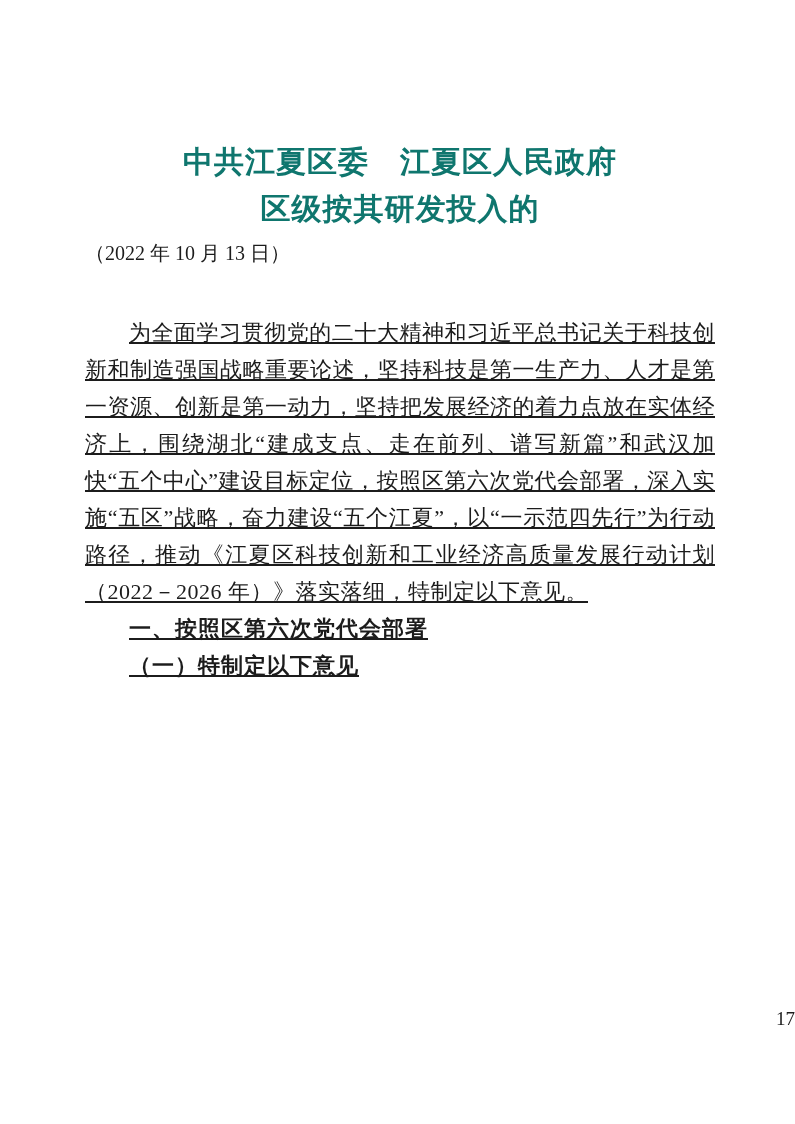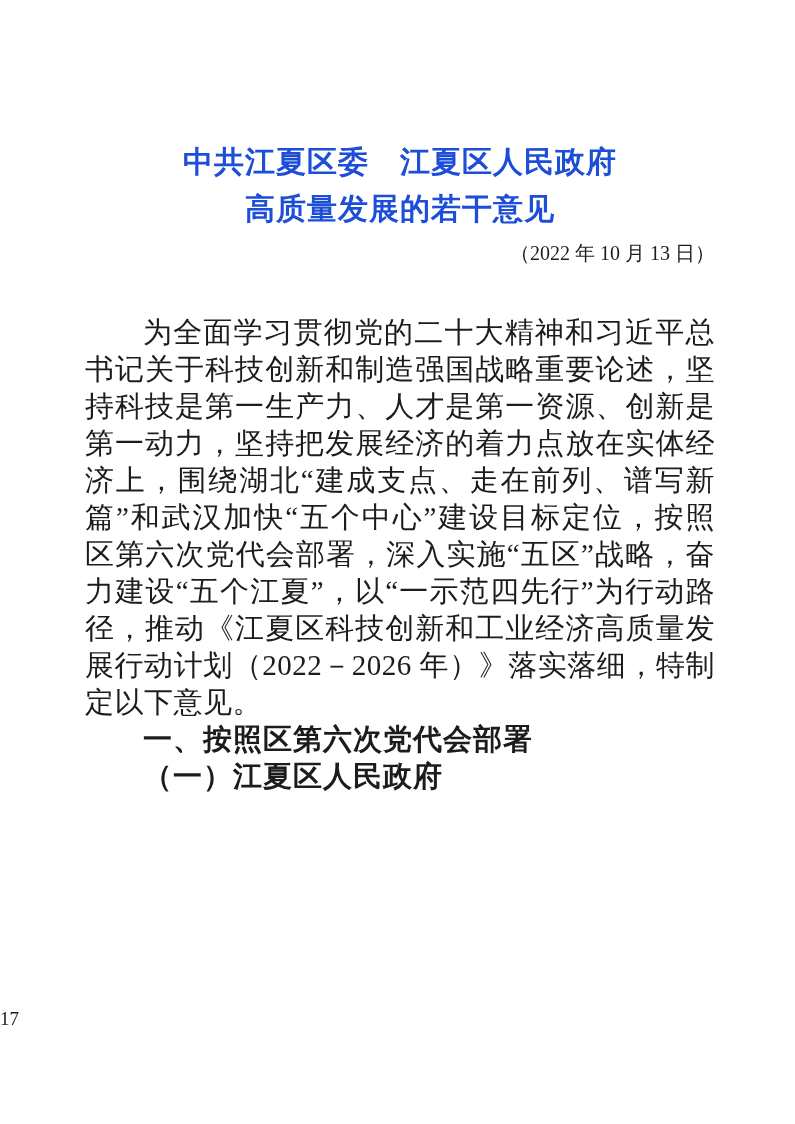--- a/index.html
+++ b/index.html
@@ -22,77 +22,78 @@
     left: 85px;
     top: 138px;
     width: 630px;
   }
   .title-block {
     text-align: center;
     font-weight: bold;
     font-size: 30px;
     line-height: 47px;
     letter-spacing: 1px;
-    color: #1d4ed8;
+    color: #0f766e;
   }
   .date-line {
-    text-align: right;
+    text-align: left;
     font-size: 20px;
     line-height: 30px;
     margin-top: 6px;
     color: #1c1c1c;
   }
   .body-block {
     margin-top: 46px;
-    font-size: 29px;
+    font-size: 22px;
     line-height: 37px;
     text-align: justify;
     letter-spacing: 0.5px;
+    text-decoration: underline;
   }
   .body-block p {
     margin: 0;
     padding: 0;
     text-indent: 2em;
   }
   .section-heading {
     font-family: "Liberation Sans", sans-serif;
     font-weight: bold;
     letter-spacing: 1px;
   }
   .subsection-heading {
     font-weight: bold;
     letter-spacing: 1px;
   }
   .page-number {
     position: absolute;
     top: 1008px;
     left: 0;
     width: 100%;
-    text-align: left;
+    text-align: right;
     font-size: 19px;
     color: #1c1c1c;
   }
 </style>
 </head>
 <body>
 
 <div class="page">
 
   <div class="content">
 
     <div class="title-block">
       <div>中共江夏区委　江夏区人民政府</div>
-      <div>高质量发展的若干意见</div>
+      <div>区级按其研发投入的</div>
     </div>
 
     <div class="date-line">（2022 年 10 月 13 日）</div>
 
     <div class="body-block">
       <p>为全面学习贯彻党的二十大精神和习近平总书记关于科技创新和制造强国战略重要论述，坚持科技是第一生产力、人才是第一资源、创新是第一动力，坚持把发展经济的着力点放在实体经济上，围绕湖北“建成支点、走在前列、谱写新篇”和武汉加快“五个中心”建设目标定位，按照区第六次党代会部署，深入实施“五区”战略，奋力建设“五个江夏”，以“一示范四先行”为行动路径，推动《江夏区科技创新和工业经济高质量发展行动计划（2022－2026 年）》落实落细，特制定以下意见。</p>
       <p class="section-heading">一、按照区第六次党代会部署</p>
-      <p class="subsection-heading">（一）江夏区人民政府</p>
+      <p class="subsection-heading">（一）特制定以下意见</p>
     </div>
 
   </div>
 
   <div class="page-number">17</div>
 
 </div>
 
 </body></html>

